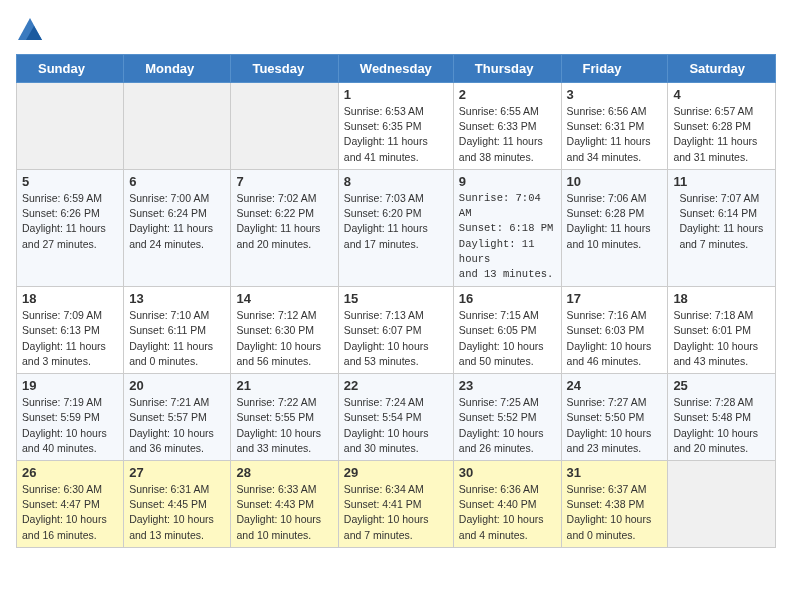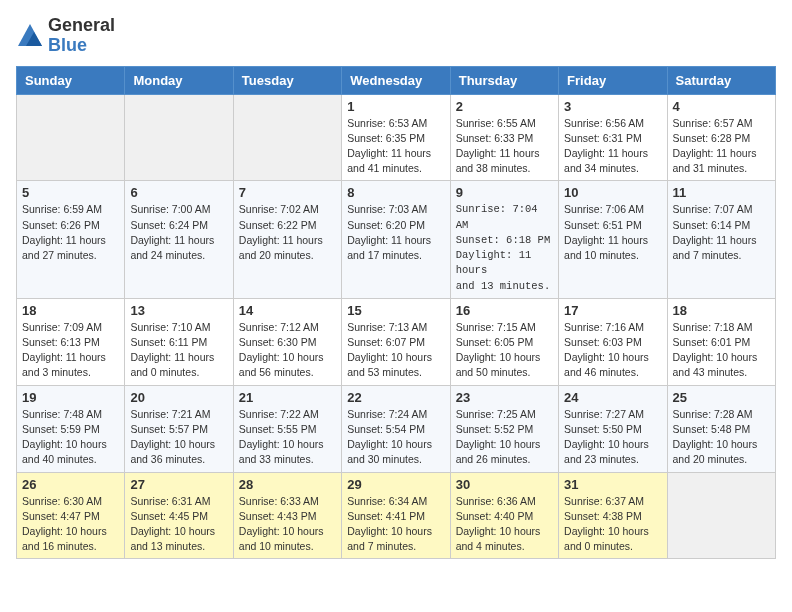--- a/index.html
+++ b/index.html
@@ -55,21 +55,21 @@
     .calendar {
       width: 100%;
       border-collapse: collapse;
       border: 1px solid #ccc;
     }
     .calendar th {
       background: #3a7abf;
       color: #fff;
       font-size: 13px;
       font-weight: bold;
-      padding: 6px 8px;
+      padding: 6px 21px;
       text-align: left;
       border: 1px solid #5590cc;
     }
     .calendar td {
       vertical-align: top;
       padding: 4px 5px;
       border: 1px solid #ccc;
       font-size: 11px;
       color: #333;
       min-height: 80px;
@@ -103,24 +103,20 @@
   </style>
 </head>
 <body>
 
 <div class="header">
   <div class="logo">
     <svg class="logo-icon" viewBox="0 0 28 28" xmlns="http://www.w3.org/2000/svg">
       <polygon points="14,2 26,24 2,24" fill="#3a7abf"></polygon>
       <polygon points="18,10 26,24 10,24" fill="#1a5a9f"></polygon>
     </svg>
-    <div class="logo-text">
-      <span class="logo-general">General</span>
-      <span class="logo-blue">Blue</span>
-    </div>
   </div>
 </div>
 
 <table class="calendar">
   <thead>
     <tr>
     <th>Sunday</th>
         <th>Monday</th>
         <th>Tuesday</th>
         <th>Wednesday</th>
@@ -195,27 +191,27 @@
         <td>
           <span class="day-number">9</span>
           <div class="day-info" style="white-space: pre-line; font-family: Liberation Mono, monospace;">Sunrise: 7:04 AM
 Sunset: 6:18 PM
 Daylight: 11 hours
 and 13 minutes.</div>
         </td>
         <td>
           <span class="day-number">10</span>
           <div class="day-info" style="white-space: pre-line;">Sunrise: 7:06 AM
-Sunset: 6:51 PM
+Sunset: 6:28 PM
 Daylight: 11 hours
 and 10 minutes.</div>
         </td>
         <td>
           <span class="day-number">11</span>
-          <div class="day-info" style="white-space: pre-line;">Sunrise: 7:07 AM
+          <div class="day-info" style="white-space: pre-line; margin-left: 6px;">Sunrise: 7:07 AM
 Sunset: 6:14 PM
 Daylight: 11 hours
 and 7 minutes.</div>
         </td>
       </tr>
       <tr>
         <td>
           <span class="day-number">18</span>
           <div class="day-info" style="white-space: pre-line;">Sunrise: 7:09 AM
 Sunset: 6:13 PM
@@ -261,21 +257,21 @@
           <span class="day-number">18</span>
           <div class="day-info" style="white-space: pre-line;">Sunrise: 7:18 AM
 Sunset: 6:01 PM
 Daylight: 10 hours
 and 43 minutes.</div>
         </td>
       </tr>
       <tr>
         <td>
           <span class="day-number">19</span>
-          <div class="day-info" style="white-space: pre-line;">Sunrise: 7:48 AM
+          <div class="day-info" style="white-space: pre-line;">Sunrise: 7:19 AM
 Sunset: 5:59 PM
 Daylight: 10 hours
 and 40 minutes.</div>
         </td>
         <td>
           <span class="day-number">20</span>
           <div class="day-info" style="white-space: pre-line;">Sunrise: 7:21 AM
 Sunset: 5:57 PM
 Daylight: 10 hours
 and 36 minutes.</div>

